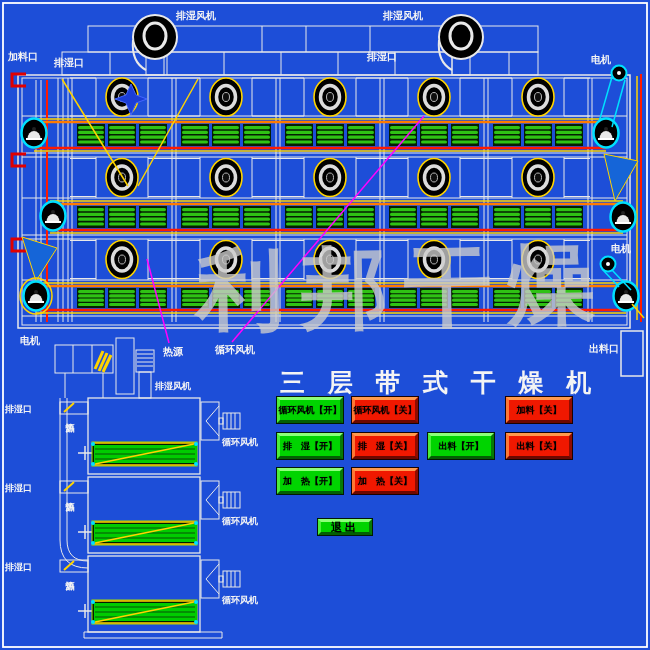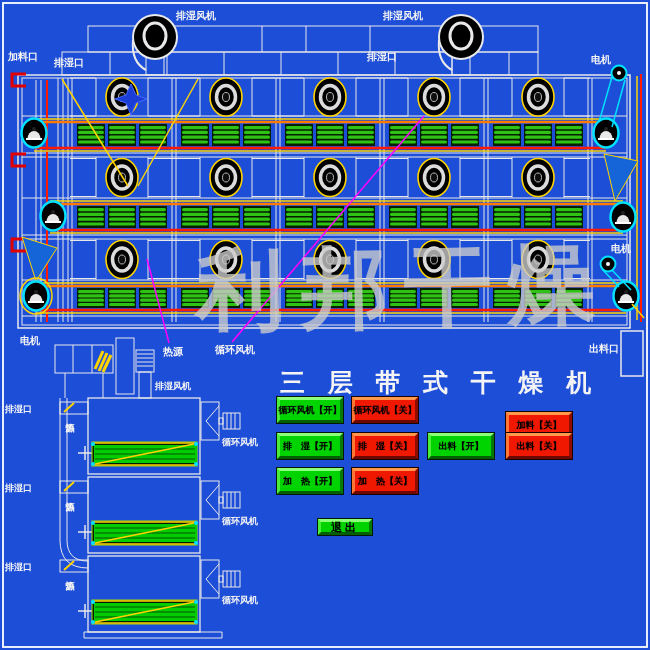--- a/index.html
+++ b/index.html
@@ -630,21 +630,21 @@
       <text x="222" y="603" class="sm">循环风机</text>
     </g>
   </svg>
 
   <div class="watermark">利邦干燥</div>
 
   <div class="title">三 层 带 式 干 燥 机</div>
 
   <div class="btn on" style="left:277px;top:397px">循环风机【开】</div>
   <div class="btn off" style="left:352px;top:397px">循环风机【关】</div>
-  <div class="btn off" style="left:506px;top:412px">加料【关】</div>
+  <div class="btn off" style="left:506px;top:397px">加料【关】</div>
 
   <div class="btn on" style="left:277px;top:433px">排　湿【开】</div>
   <div class="btn off" style="left:352px;top:433px">排　湿【关】</div>
   <div class="btn on" style="left:428px;top:433px">出料【开】</div>
   <div class="btn off" style="left:506px;top:433px">出料【关】</div>
 
   <div class="btn on" style="left:277px;top:468px">加　热【开】</div>
   <div class="btn off" style="left:352px;top:468px">加　热【关】</div>
 
   <div class="btn on exit" style="left:318px;top:519px">退出</div>

